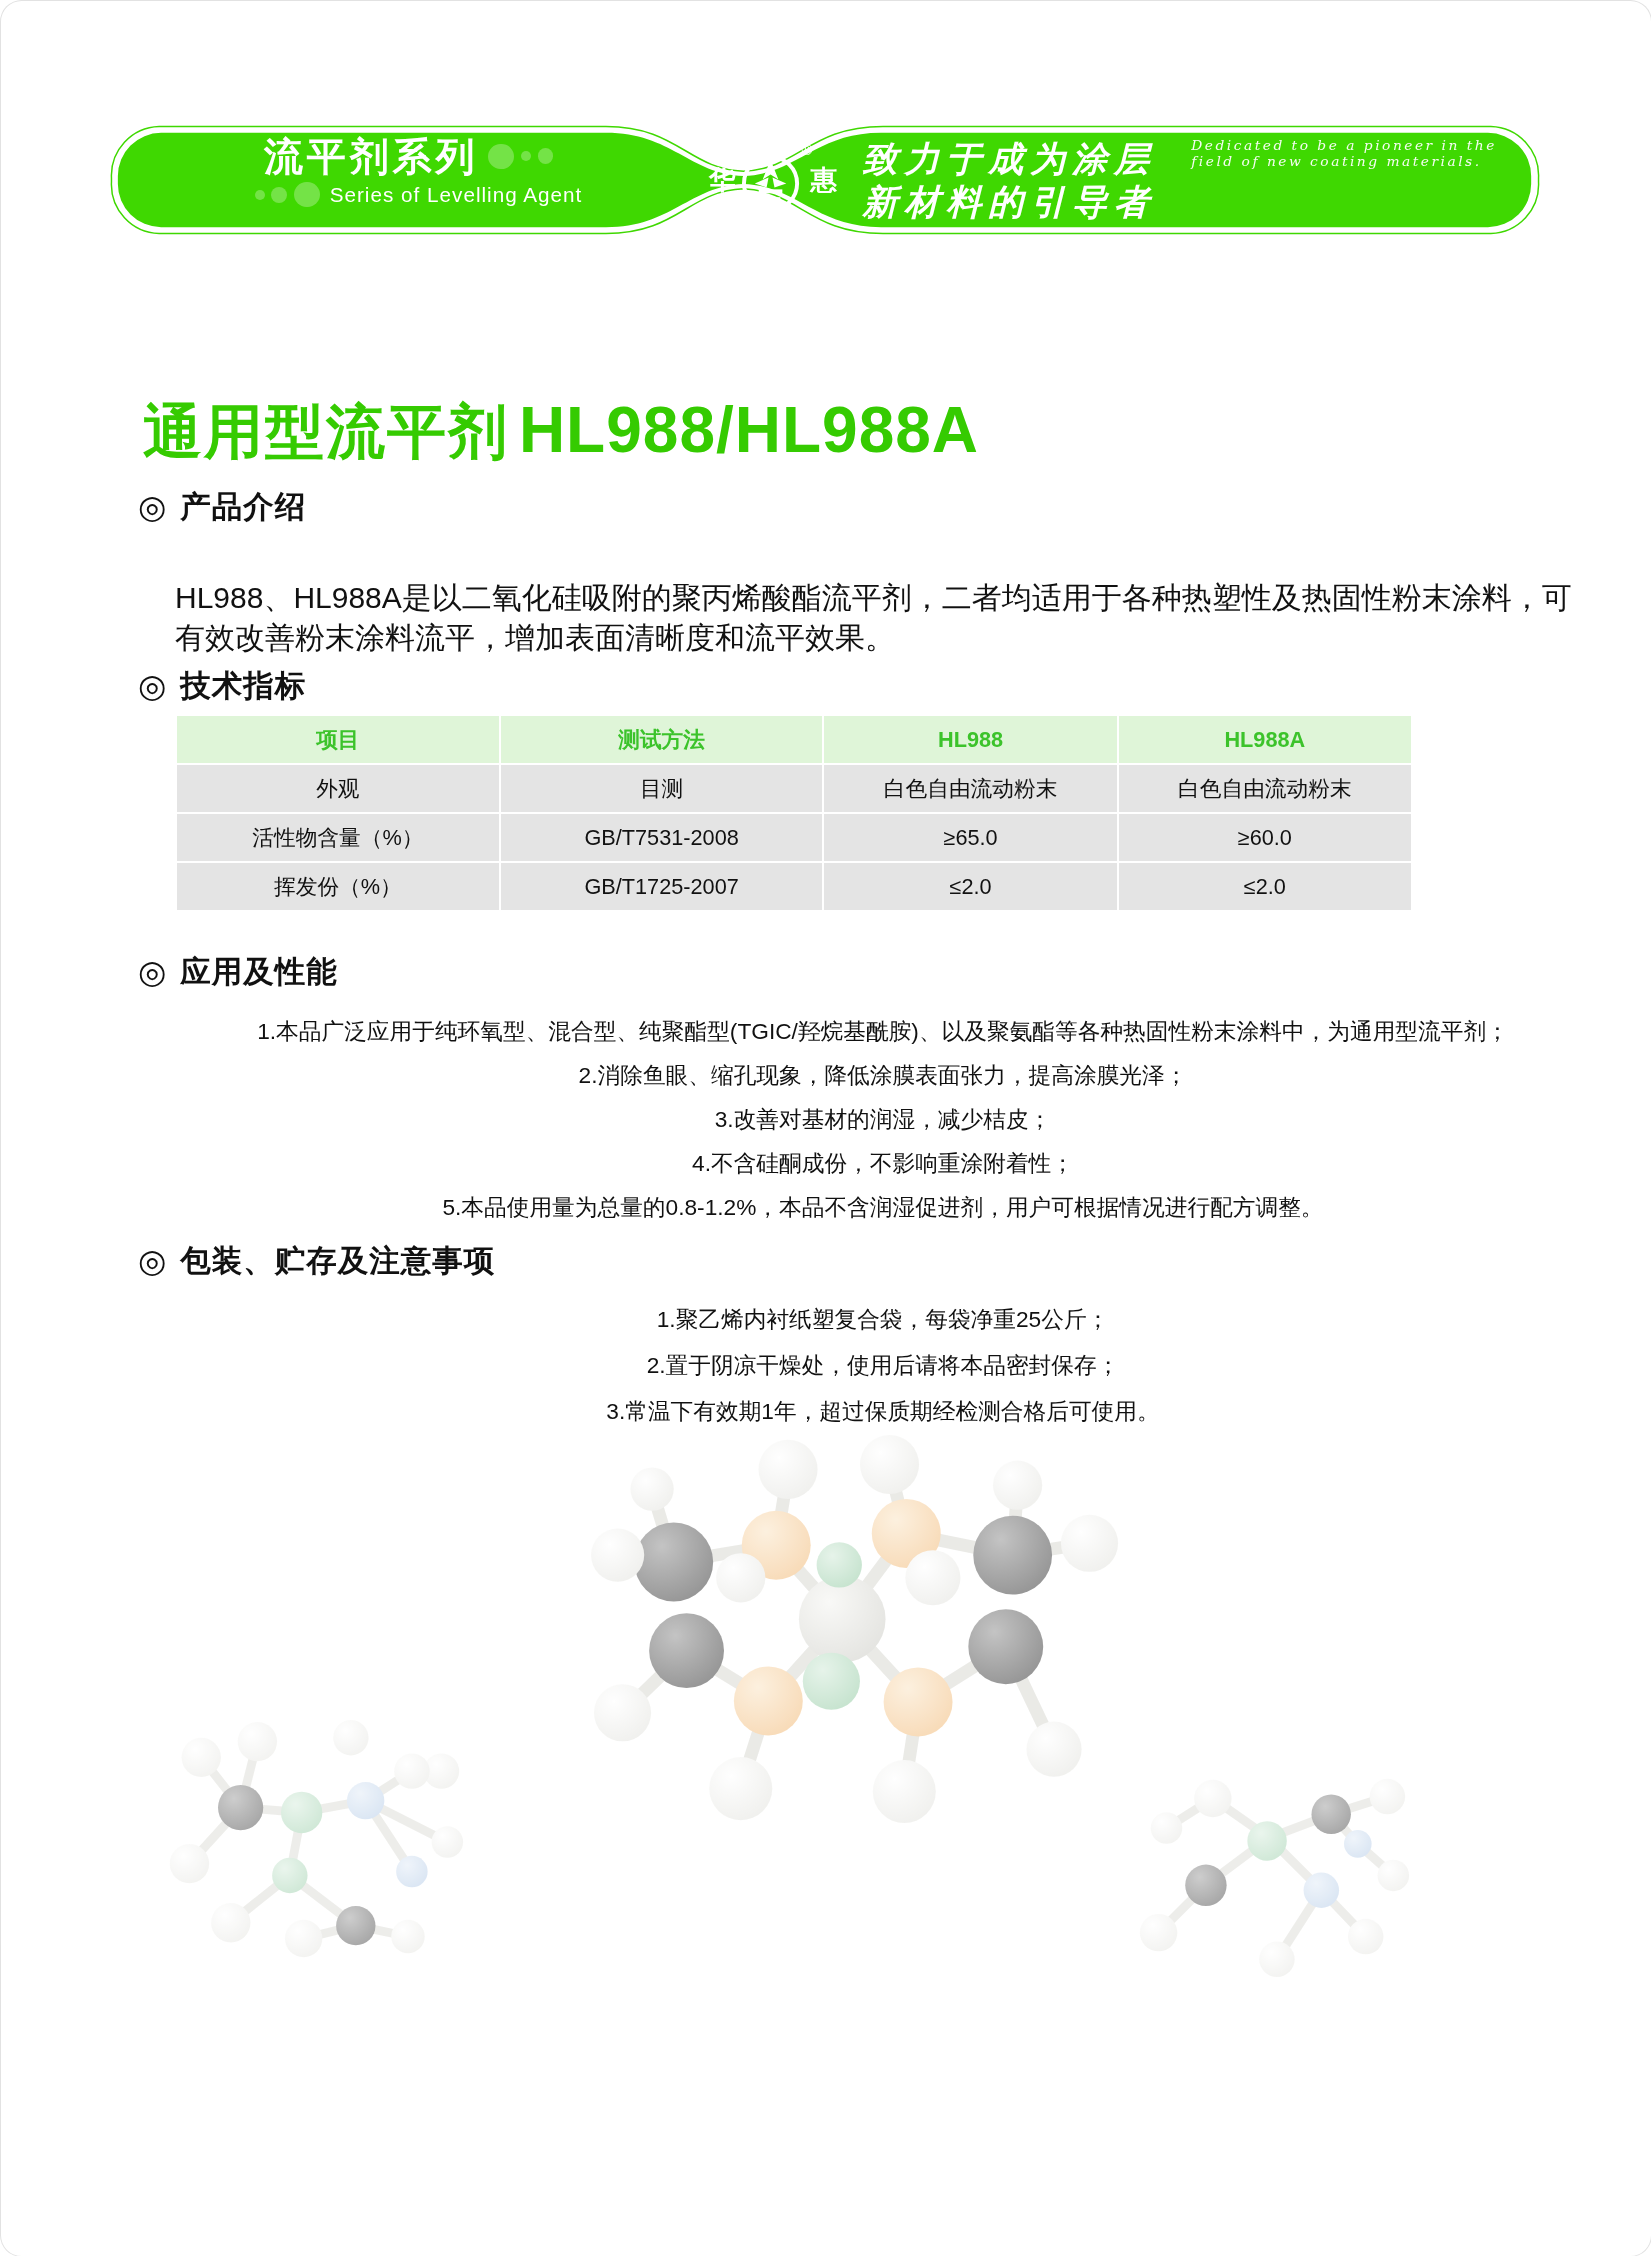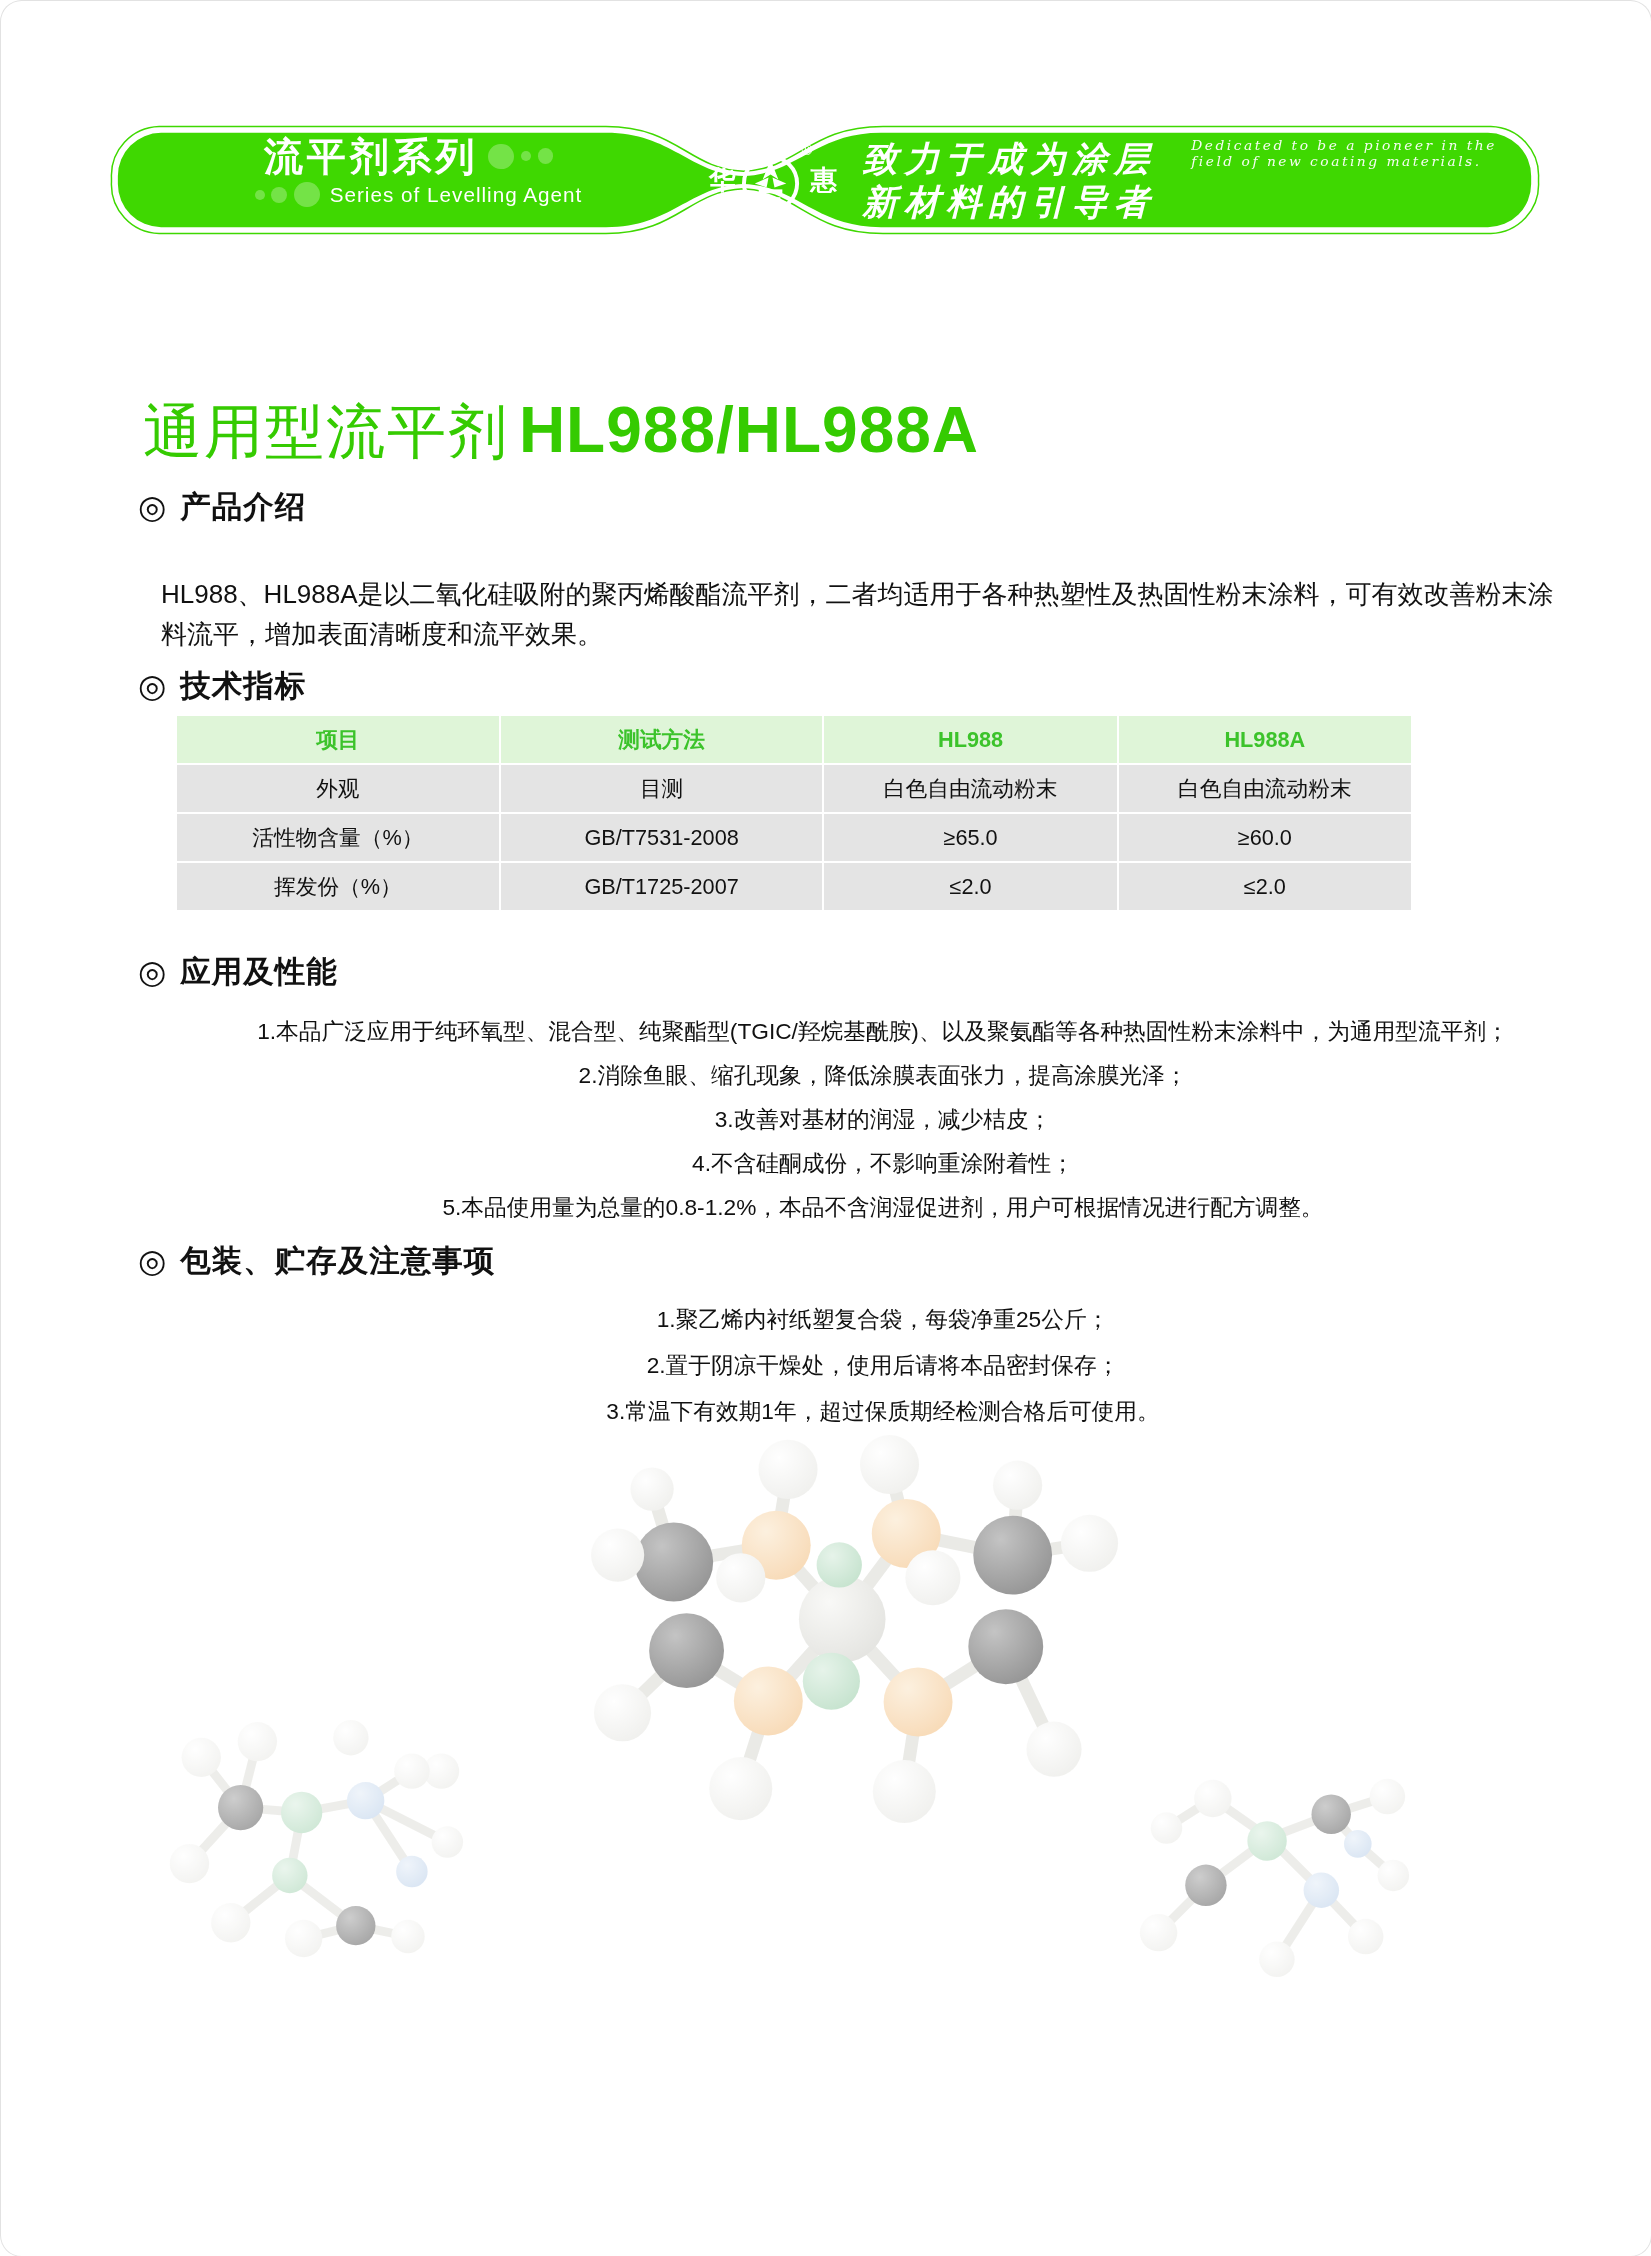--- a/index.html
+++ b/index.html
@@ -34,33 +34,33 @@
   .emblem-wrap{position:relative;width:63px;height:69px;}
   .reg-mark{position:absolute;right:-7.9px;top:-3.9px;font-size:14.8px;color:#fff;}
   .slogan{display:flex;flex-direction:row;gap:2px;}
   .slogan-cn{font-family:"DejaVu Serif","Liberation Serif",serif;font-style:italic;font-weight:600;
              font-size:35px;letter-spacing:6.9px;line-height:43px;}
   .slogan-en{font-family:"DejaVu Serif","Liberation Serif",serif;font-style:italic;
              font-size:13.8px;letter-spacing:2.5px;opacity:.95;}
 
   
   .page-title{position:absolute;left:143px;top:372px;display:flex;align-items:baseline;gap:9.9px;color:var(--title-green,#35cb01);}
-  .page-title .t-cn{font-size:59px;font-weight:400;letter-spacing:2px;}
+  .page-title .t-cn{font-size:59px;font-weight:700;letter-spacing:2px;}
   .page-title .t-model{font-size:64px;font-weight:700;letter-spacing:1px;}
 
   
   .sec-h{position:absolute;left:138px;display:flex;align-items:center;gap:13.8px;}
   .sec-h .bullet{font-size:32.5px;line-height:32.5px;font-weight:400;}
   .sec-h .h-text{font-size:30.5px;font-weight:800;letter-spacing:1px;}
   #h-intro{top:487px;}
   #h-specs{top:666px;}
   #h-app{top:952px;}
   #h-pack{top:1241px;}
 
-  .intro-body{position:absolute;left:161px;top:548px;width:1399px;font-size:26px;line-height:40px;}
+  .intro-body{position:absolute;left:175px;top:548px;width:1399px;font-size:30px;line-height:40px;}
 
   .spec-table{position:absolute;left:177px;top:716px;width:1228px;
               display:grid;grid-template-columns:26.2% 26.2% 23.8% 23.8%;gap:2px;}
   .spec-table .cell{height:47px;line-height:47px;text-align:center;font-size:21.7px;background:var(--table-row-bg,#e4e4e4);}
   .spec-table .th{background:var(--table-header-bg,#dff5d8);color:var(--table-header-text,#3cc32b);font-weight:700;}
 
   .num-list{position:absolute;left:169px;margin:0;padding:0;list-style:none;font-size:22.7px;text-align:center;}
   #list-app{top:1009px;width:1428px;}
   #list-app li{line-height:44px;}
   #list-pack{top:1296px;width:1428px;}

